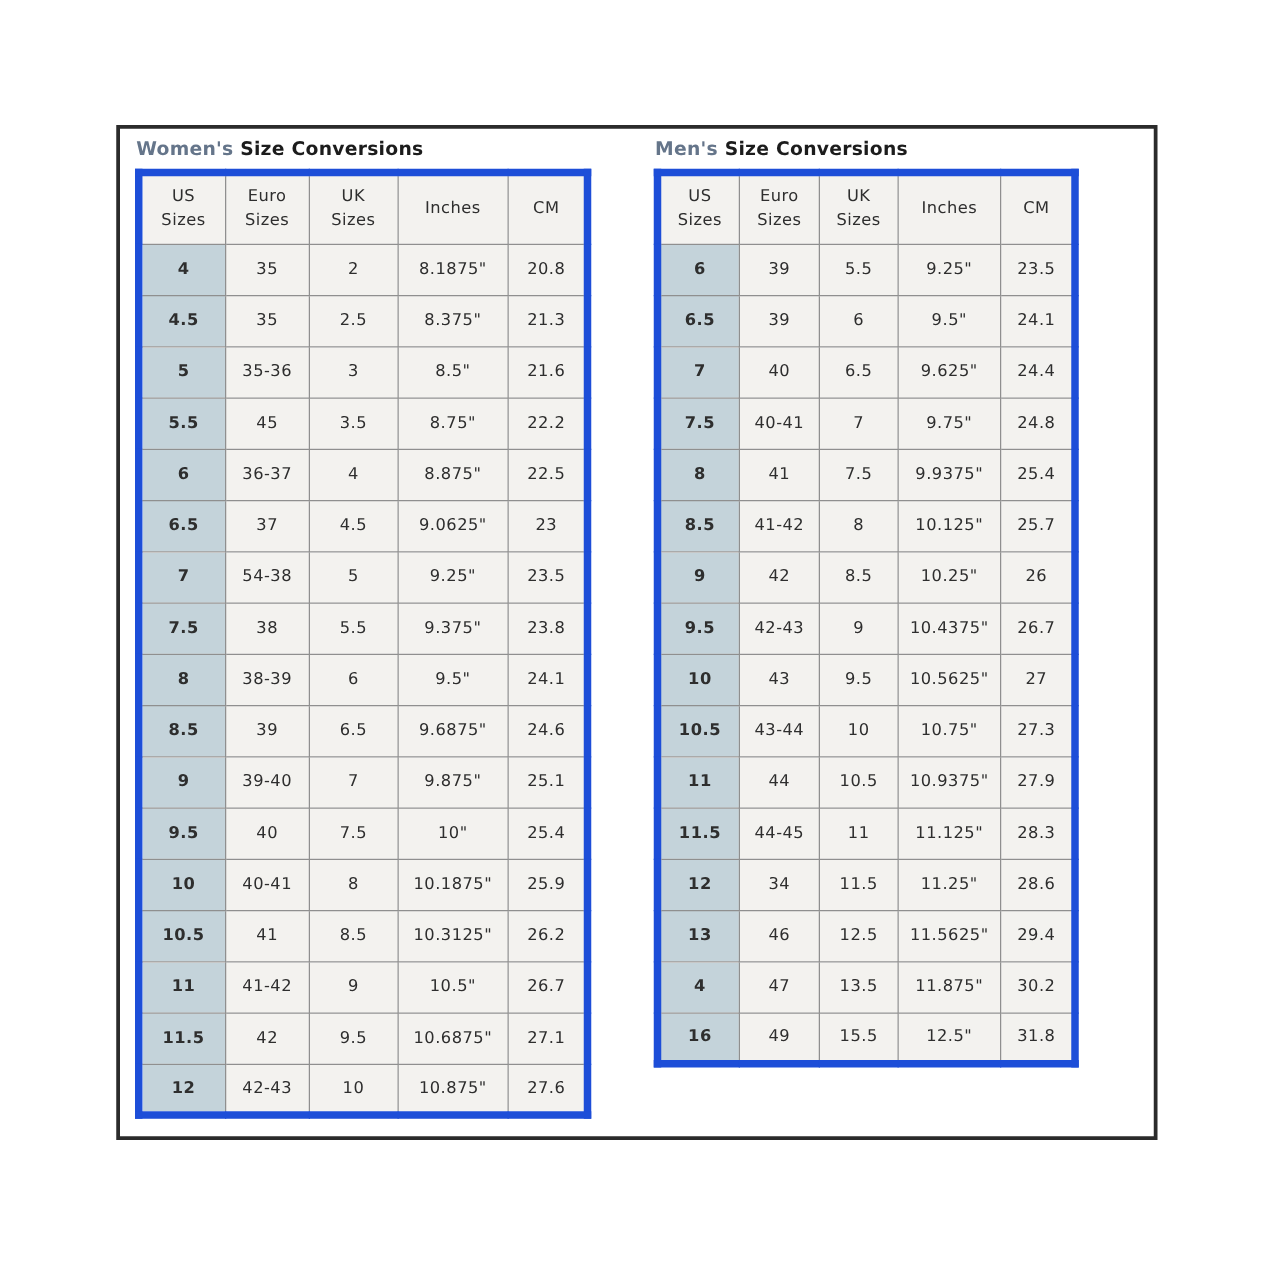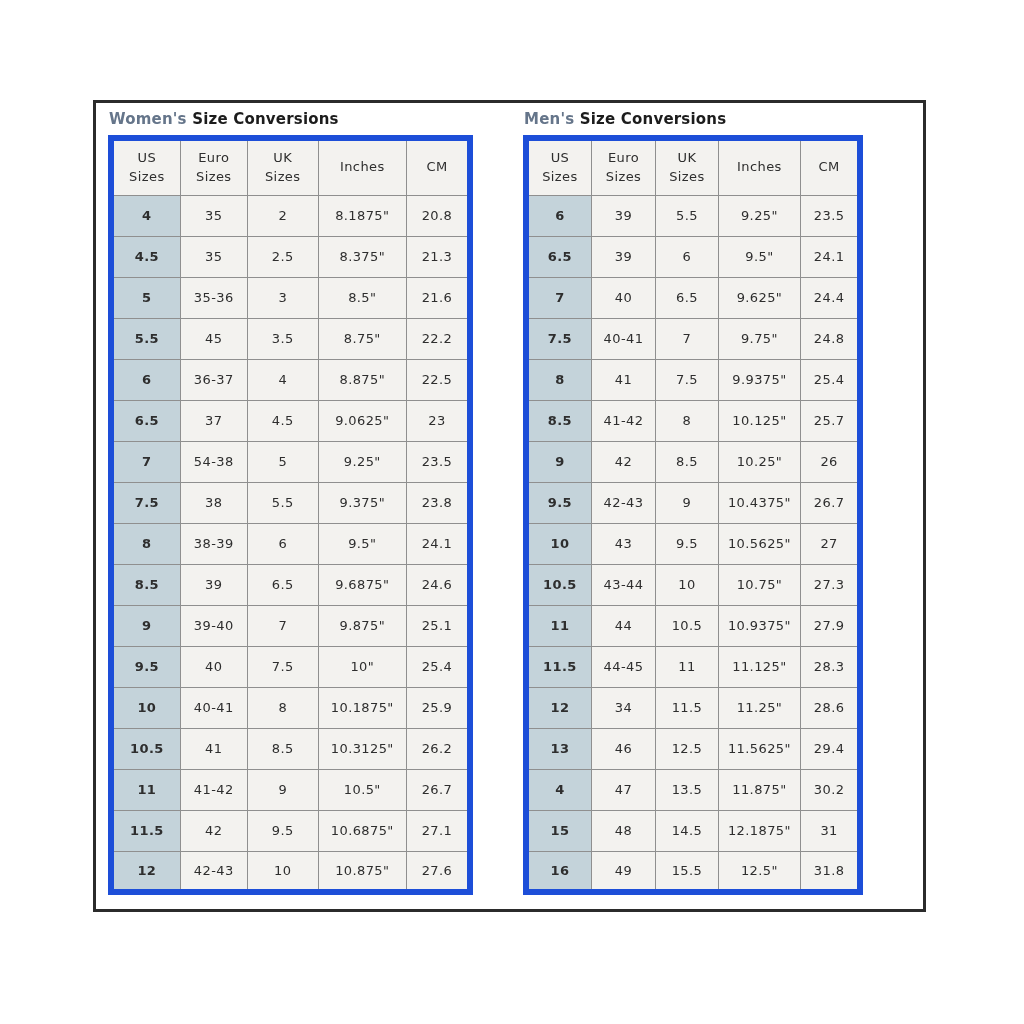--- a/index.html
+++ b/index.html
@@ -331,27 +331,20 @@
             <td>29.4</td>
           </tr>
           <tr>
             <td>4</td>
             <td>47</td>
             <td>13.5</td>
             <td>11.875"</td>
             <td>30.2</td>
           </tr>
           <tr>
-            <td>15</td>
-            <td>48</td>
-            <td>14.5</td>
-            <td>12.1875"</td>
-            <td>31</td>
-          </tr>
-          <tr>
             <td>16</td>
             <td>49</td>
             <td>15.5</td>
             <td>12.5"</td>
             <td>31.8</td>
           </tr>
         </tbody>
     </table>
   </div>
 

